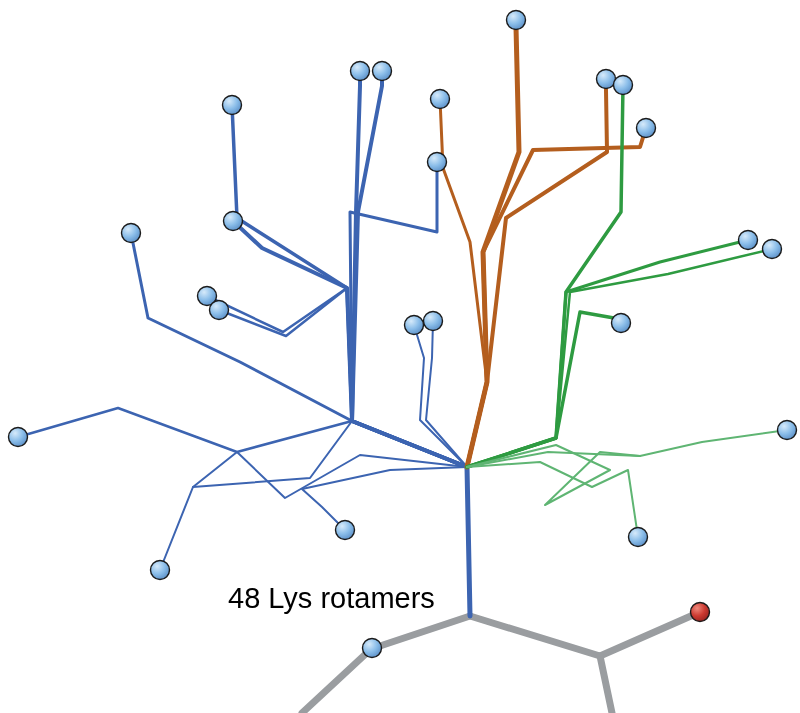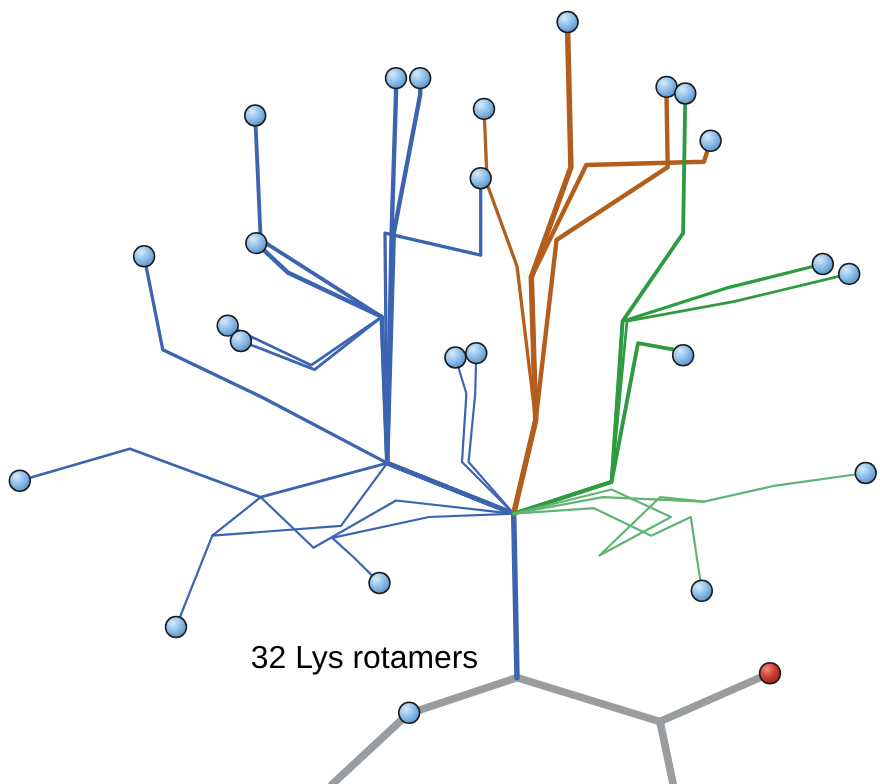--- a/index.html
+++ b/index.html
@@ -86,14 +86,14 @@
         <circle cx="621" cy="323" r="9.5" fill="url(#grad-N)" stroke="#1b1b1b" stroke-width="1.4"></circle>
         <circle cx="787" cy="430" r="9.5" fill="url(#grad-N)" stroke="#1b1b1b" stroke-width="1.4"></circle>
         <circle cx="18" cy="437" r="9.5" fill="url(#grad-N)" stroke="#1b1b1b" stroke-width="1.4"></circle>
         <circle cx="345" cy="530" r="9.5" fill="url(#grad-N)" stroke="#1b1b1b" stroke-width="1.4"></circle>
         <circle cx="638" cy="537" r="9.5" fill="url(#grad-N)" stroke="#1b1b1b" stroke-width="1.4"></circle>
         <circle cx="160" cy="570" r="9.5" fill="url(#grad-N)" stroke="#1b1b1b" stroke-width="1.4"></circle>
         <circle cx="372" cy="648" r="9.5" fill="url(#grad-N)" stroke="#1b1b1b" stroke-width="1.4"></circle>
         <circle cx="700" cy="612" r="9.5" fill="url(#grad-O)" stroke="#1b1b1b" stroke-width="1.4"></circle>
       </g>
   </svg>
-  <div id="label">32 Lys rotamers</div>
+  <div id="label">48 Lys rotamers</div>
 </div>
 
 </body></html>

